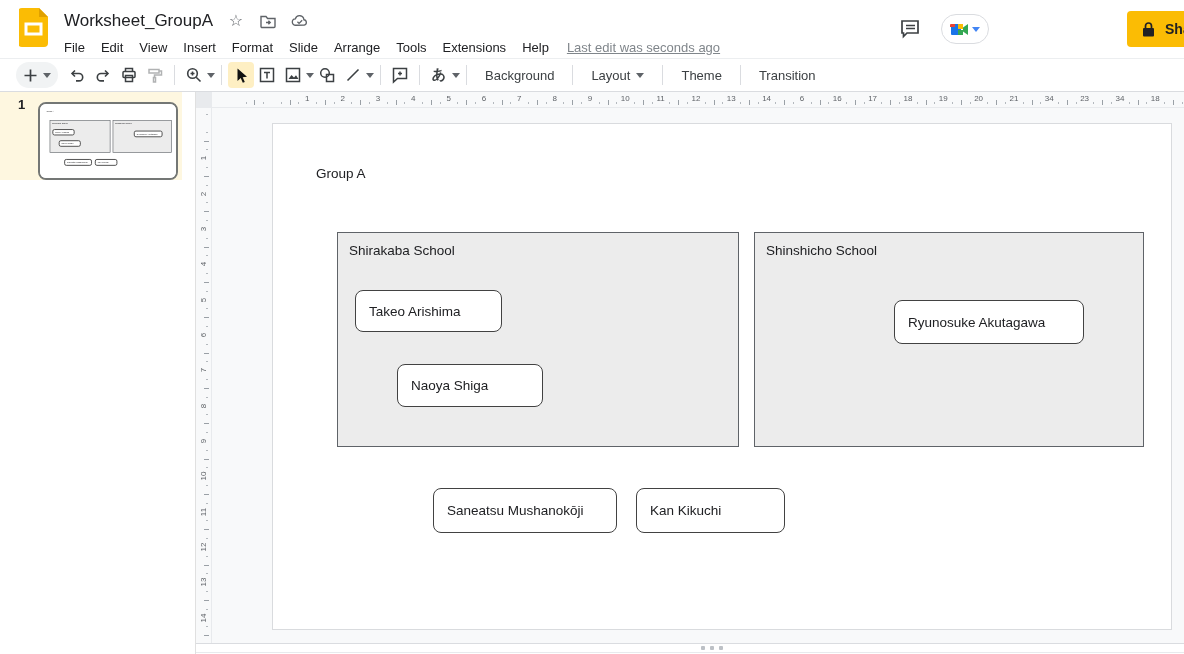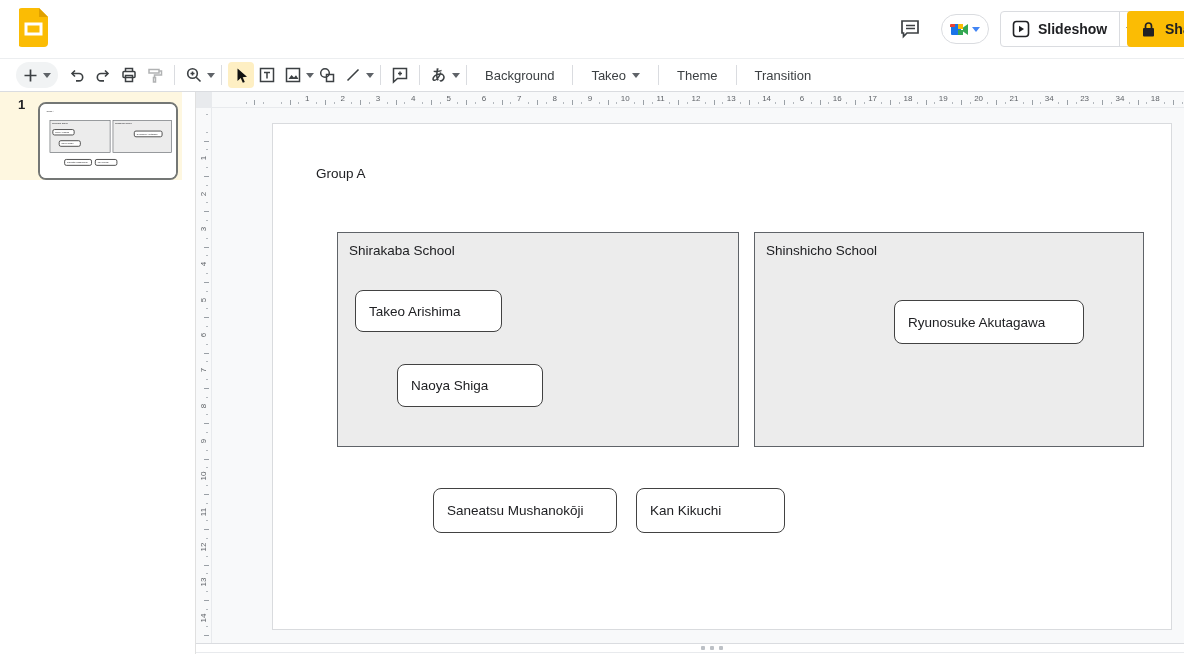--- a/index.html
+++ b/index.html
@@ -100,50 +100,67 @@
 
 <div class="header">
   <div class="logo">
     <svg width="29" height="39" viewBox="0 0 29 39">
       <path d="M3 0 h17 l9 9 v26 a4 4 0 0 1 -4 4 h-22 a4 4 0 0 1 -4 -4 v-31 a4 4 0 0 1 4 -4 z" fill="#fbbc04"></path>
       <path d="M20 0 l9 9 h-9 z" fill="#e0a100"></path>
       <rect x="7" y="16" width="15" height="10" fill="none" stroke="#fff" stroke-width="3"></rect>
     </svg>
   </div>
   <div class="title-col">
+    <div class="title-row">
+      <span class="doc-title">Worksheet_GroupA</span>
+      <span class="tr-icon star">☆</span>
+      <span class="tr-icon">
+        <svg width="18" height="18" viewBox="0 0 18 18" fill="none" stroke="#5f6368" stroke-width="1.4">
+          <path d="M2 4.5 h5 l1.6 2 h7.4 v8 a1 1 0 0 1 -1 1 h-12 a1 1 0 0 1 -1 -1 z"></path>
+          <path d="M7 10.5 h4 M9.4 8.8 l1.8 1.7 -1.8 1.7"></path>
+        </svg>
+      </span>
+      <span class="tr-icon">
+        <svg width="19" height="18" viewBox="0 0 19 18" fill="none" stroke="#5f6368" stroke-width="1.4">
+          <path d="M5 13.5 a3.4 3.4 0 0 1 -.4 -6.8 a4.6 4.6 0 0 1 9 1 a2.9 2.9 0 0 1 .4 5.7 z"></path>
+          <path d="M6.8 9.8 l1.7 1.7 3.3-3.3"></path>
+        </svg>
+      </span>
+    </div>
+    <div class="menu-row">
+      <span class="menu-item">File</span>
+      <span class="menu-item">Edit</span>
+      <span class="menu-item">View</span>
+      <span class="menu-item">Insert</span>
+      <span class="menu-item">Format</span>
+      <span class="menu-item">Slide</span>
+      <span class="menu-item">Arrange</span>
+      <span class="menu-item">Tools</span>
+      <span class="menu-item">Extensions</span>
+      <span class="menu-item">Help</span>
+      <span class="last-edit">Last edit was seconds ago</span>
+    </div>
   </div>
   <div class="hdr-right">
     <span class="comment-btn">
       <svg width="23" height="22" viewBox="0 0 23 22" fill="none" stroke="#3c4043" stroke-width="1.7">
         <path d="M3 3 h16 v12 h-11 l-3.5 3.5 v-3.5 h-1.5 z"></path>
         <path d="M7 7.5 h9 M7 10.5 h9"></path>
       </svg>
     </span>
     <span class="meet-btn">
       <svg width="20" height="17" viewBox="0 0 20 17">
         <rect x="1" y="3" width="10" height="11" rx="1" fill="#1a73e8"></rect>
         <rect x="8" y="3" width="5" height="5" fill="#fbbc04"></rect>
         <rect x="8" y="9" width="5" height="5" fill="#34a853"></rect>
         <path d="M13 6.5 l5-3.5 v11 l-5-3.5 z" fill="#34a853"></path>
         <path d="M1 3 h4 v3 h-5 v-2 a1 1 0 0 1 1-1 z" fill="#ea4335"></path>
       </svg>
       <span class="caret blue"></span>
     </span>
-    <span class="ss-btn">
-      <span class="ss-main">
-        <svg width="18" height="18" viewBox="0 0 18 18">
-          <rect x="1.5" y="1.5" width="15" height="15" rx="3" fill="none" stroke="#202124" stroke-width="1.6"></rect>
-          <path d="M7 5.8 l5 3.2 -5 3.2 z" fill="#202124"></path>
-        </svg>
-        <span class="ss-label">Slideshow</span>
-      </span>
-      <span class="ss-caret">
-          <span class="caret"></span>
-        </span>
-    </span>
     <span class="share-btn">
       <svg width="15" height="17" viewBox="0 0 15 17">
         <rect x="2" y="7" width="11" height="8.5" rx="1" fill="#202124"></rect>
         <path d="M4.5 7 v-2 a3 3 0 0 1 6 0 v2" fill="none" stroke="#202124" stroke-width="1.7"></path>
       </svg>
       <span class="share-label">Share</span>
     </span>
   </div>
 </div>
 
@@ -237,21 +254,21 @@
   <span class="tb-group">
     <span class="tb-btn input-tools">あ</span>
     <span class="caret"></span>
   </span>
   <span class="tb-sep"></span>
   <span class="tb-text-btn">
       <span>Background</span>
     </span>
   <span class="tb-sep"></span>
   <span class="tb-text-btn">
-    <span>Takeo</span>
+    <span>Layout</span>
       <span class="caret"></span>
   </span>
   <span class="tb-sep"></span>
   <span class="tb-text-btn">
       <span>Theme</span>
     </span>
   <span class="tb-sep"></span>
   <span class="tb-text-btn">
       <span>Transition</span>
     </span>

